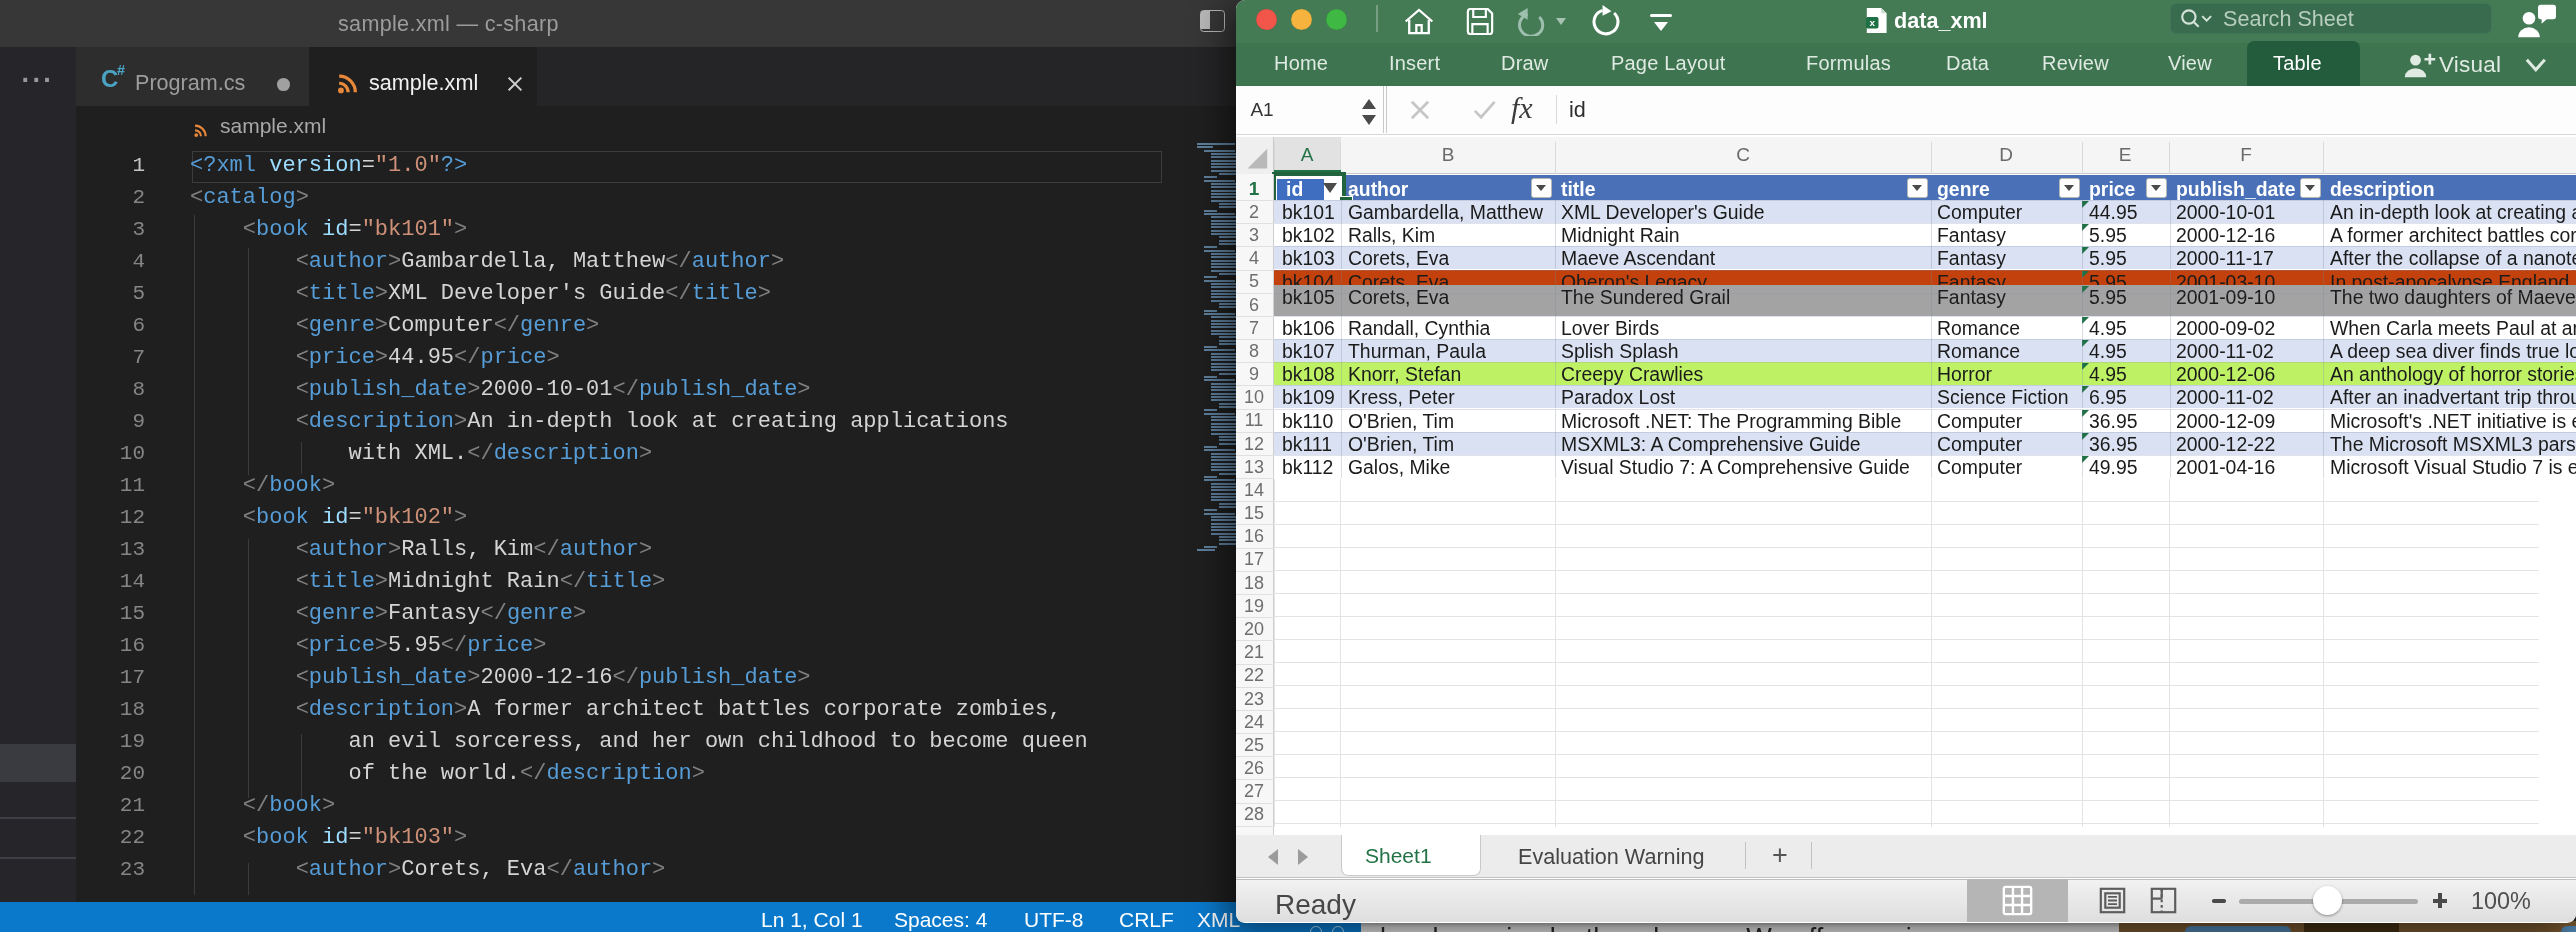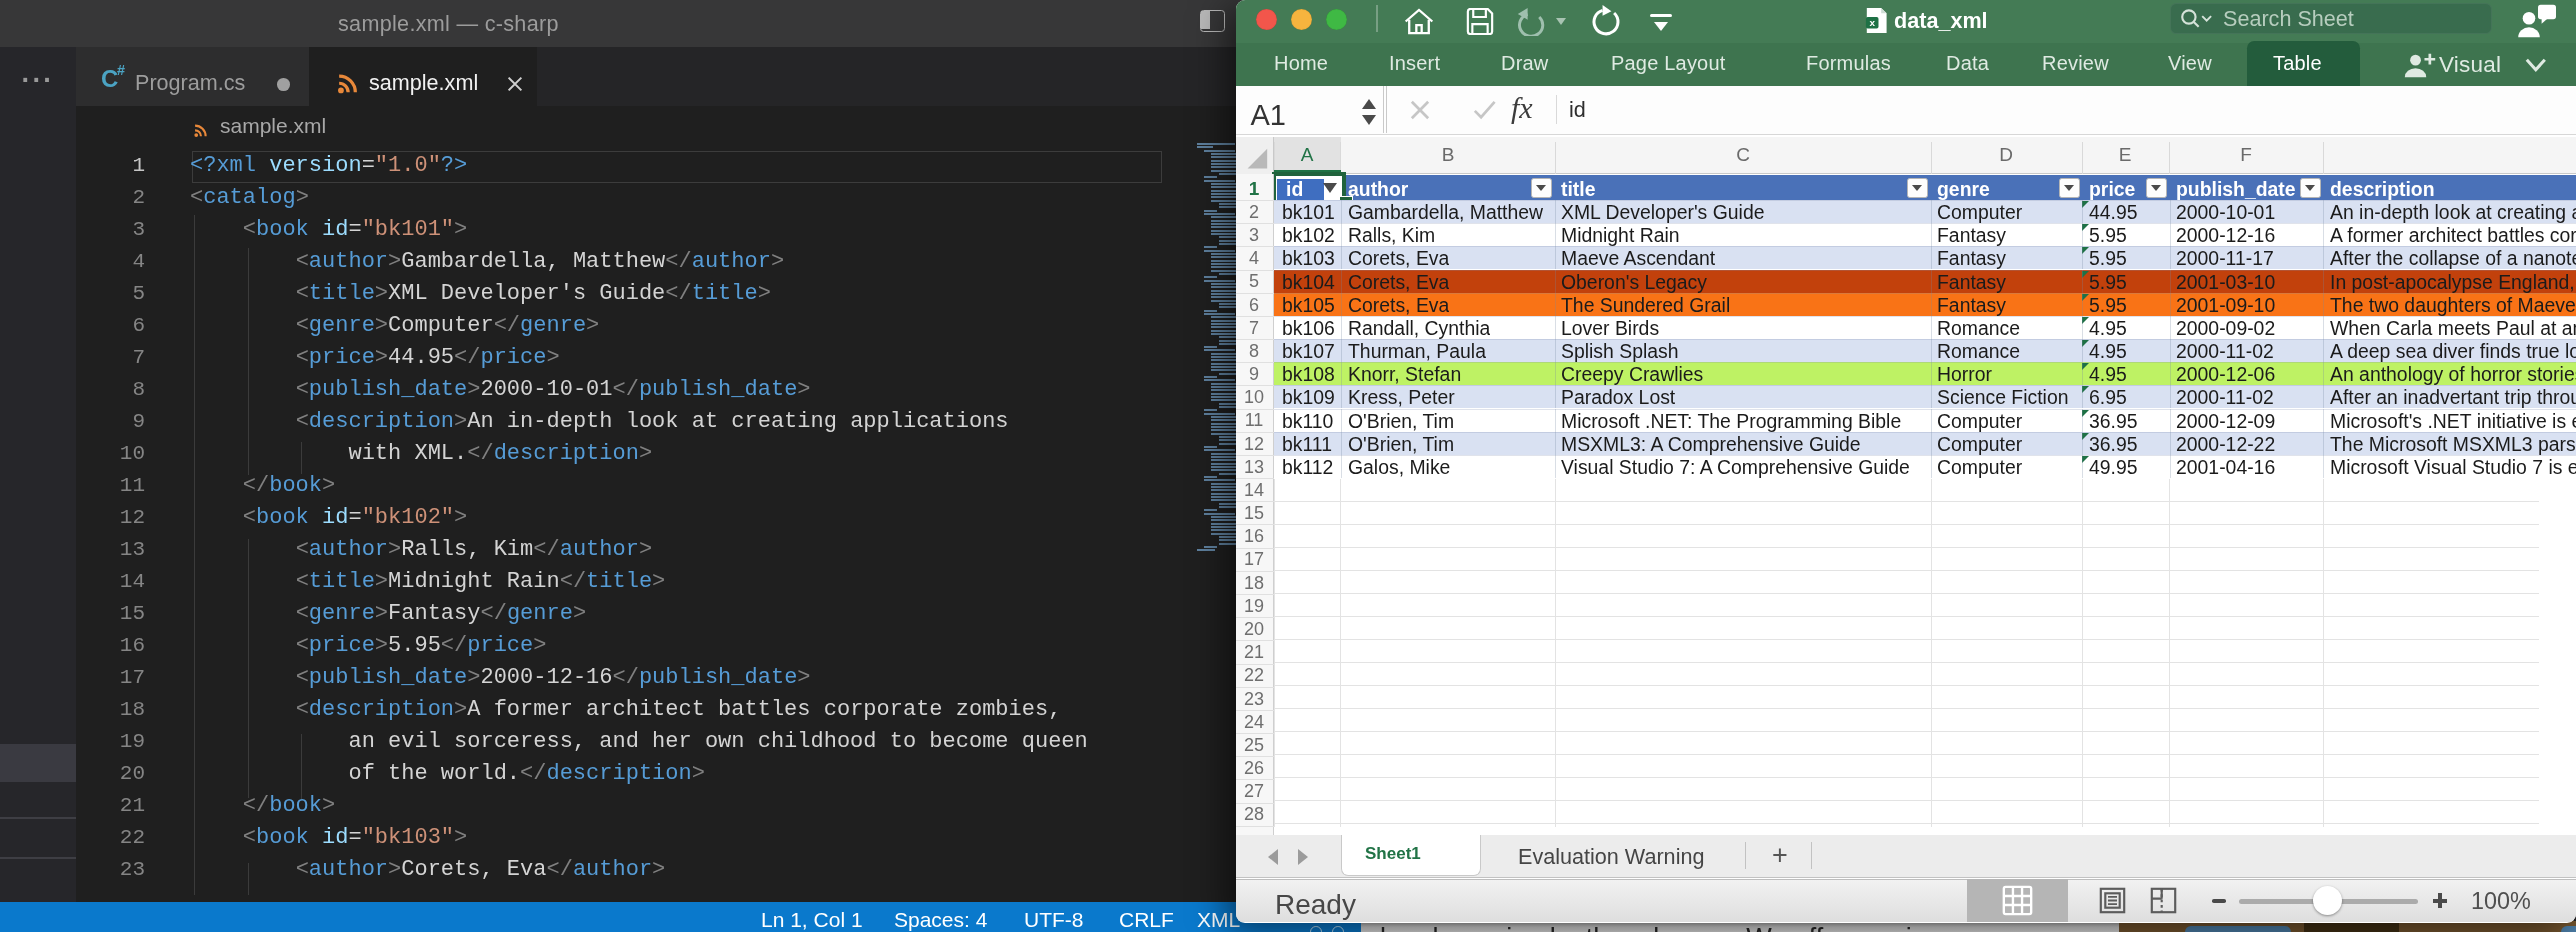--- a/index.html
+++ b/index.html
@@ -350,21 +350,21 @@
         <circle cx="14" cy="9" r="6" fill="#dfeae2"></circle>
         <path d="M2 28 a12 10 0 0 1 24 0 Z" fill="#dfeae2"></path>
         <path d="M30 2 v12 M24 8 h12" stroke="#dfeae2" stroke-width="3"></path>
       </svg>
       <span class="rtab" style="left:1203px;font-size:22.5px">Visual</span>
       <svg class="abs" style="left:1289px;top:15.3px" width="21.6" height="14.4" viewBox="0 0 24 16">
         <path d="M2 2 l10 11 l10 -11" stroke="#dfeae2" stroke-width="3.4" fill="none"></path>
       </svg>
     </div>
 <div id="xformula">
-      <span class="abs" style="left:14.4px;top:12.6px;font-size:29px;color:#333">A1</span>
+      <span class="abs" style="left:14.4px;top:12.6px;font-size:19px;color:#333">A1</span>
       <div class="abs" style="left:126px;top:12.6px;width:0;height:0;border-left:7.2px solid transparent;border-right:7.2px solid transparent;border-bottom:10.8px solid #4a4a4a"></div>
       <div class="abs" style="left:126px;top:29px;width:0;height:0;border-left:7.2px solid transparent;border-right:7.2px solid transparent;border-top:10.8px solid #4a4a4a"></div>
       <div class="abs" style="left:147px;top:0;width:0.9px;height:47px;background:#c9c9c9"></div>
       <div class="abs" style="left:150px;top:0;width:0.9px;height:47px;background:#c9c9c9"></div>
       <svg class="abs" style="left:174px;top:13.5px" width="20" height="20" viewBox="0 0 22 22">
         <path d="M2 2 L20 20 M20 2 L2 20" stroke="#c6c6c6" stroke-width="3"></path>
       </svg>
       <svg class="abs" style="left:237px;top:13.5px" width="23.4" height="20" viewBox="0 0 26 22">
         <path d="M2 12 L9 19 L24 2" stroke="#c6c6c6" stroke-width="3" fill="none"></path>
       </svg>
@@ -474,21 +474,21 @@
         <div class="cell" style="left:1056px;top:0.9px">In post-apocalypse England, the mysterious agent known only</div>
         <div class="gtri" style="left:808px;top:0.9px"></div>
         <div class="abs" style="left:67px;top:0;width:0.9px;height:100%;background:rgba(120,135,160,.28)"></div>
         <div class="abs" style="left:281px;top:0;width:0.9px;height:100%;background:rgba(120,135,160,.28)"></div>
         <div class="abs" style="left:657px;top:0;width:0.9px;height:100%;background:rgba(120,135,160,.28)"></div>
         <div class="abs" style="left:808px;top:0;width:0.9px;height:100%;background:rgba(120,135,160,.28)"></div>
         <div class="abs" style="left:896px;top:0;width:0.9px;height:100%;background:rgba(120,135,160,.28)"></div>
         <div class="abs" style="left:1049px;top:0;width:0.9px;height:100%;background:rgba(120,135,160,.28)"></div>
       </div>
 <div class="abs" style="left:38px;right:0;top:133px;height:0.9px;background:rgba(130,145,175,.25)"></div>
-      <div class="row" style="top:156px;height:37px;background:#f97316">
+      <div class="row" style="top:148px;height:37px;background:#a3a3a3">
         <div class="cell" style="left:8px;top:0.9px">bk105</div>
         <div class="cell" style="left:74px;top:0.9px">Corets, Eva</div>
         <div class="cell" style="left:287px;top:0.9px">The Sundered Grail</div>
         <div class="cell" style="left:663px;top:0.9px">Fantasy</div>
         <div class="cell" style="left:815px;top:0.9px">5.95</div>
         <div class="cell" style="left:902px;top:0.9px">2001-09-10</div>
         <div class="cell" style="left:1056px;top:0.9px">The two daughters of Maeve, half-sisters, battle one another</div>
         <div class="gtri" style="left:808px;top:0.9px"></div>
         <div class="abs" style="left:67px;top:0;width:0.9px;height:100%;background:rgba(120,135,160,.28)"></div>
         <div class="abs" style="left:281px;top:0;width:0.9px;height:100%;background:rgba(120,135,160,.28)"></div>
@@ -680,21 +680,21 @@
       <div class="rown" style="top:644px">27</div>
       <div class="abs" style="left:0;top:642px;width:38px;height:0.9px;background:#e0e0e0"></div>
       <div class="rown" style="top:667px">28</div>
       <div class="abs" style="left:0;top:666px;width:38px;height:0.9px;background:#e0e0e0"></div>
       <div class="abs" style="left:0;top:689px;width:38px;height:0.9px;background:#e0e0e0"></div>
     </div>
 <div id="xtabs">
       <div class="abs" style="left:24px;top:13.5px;width:0;height:0;border:8px solid transparent;border-right:10.8px solid #9b9b9b"></div>
       <div class="abs" style="left:62px;top:13.5px;width:0;height:0;border:8px solid transparent;border-left:10.8px solid #9b9b9b"></div>
       <div class="abs" style="left:105px;top:0;width:140px;height:41px;background:#fff;border:0.9px solid #c9c9c9;border-top:none;border-radius:0 0 7.2px 7.2px;"></div>
-      <span class="abs" style="left:129px;top:9px;font-size:17px;font-weight:bold;color:#217346">Sheet1</span>
+      <span class="abs" style="left:129px;top:9px;font-size:21px;font-weight:normal;color:#217346">Sheet1</span>
       <span class="abs" style="left:282px;top:9px;font-size:21.6px;color:#454545">Evaluation Warning</span>
       <div class="abs" style="left:509px;top:7.2px;width:0.9px;height:27px;background:#c2c2c2"></div>
       <span class="abs" style="left:536px;top:5.4px;font-size:27px;color:#555">+</span>
       <div class="abs" style="left:575px;top:7.2px;width:0.9px;height:27px;background:#c2c2c2"></div>
     </div>
 <div id="xstatus">
       <div class="abs" style="left:0;top:0;width:100%;height:0.9px;background:#bdbdbd"></div>
       <span class="abs" style="left:39px;top:10px;font-size:28px;color:#474747">Ready</span>
       <div class="abs" style="left:731px;top:0;width:101px;height:43px;background:#b5b5b5"></div>
       <svg class="abs" style="left:766px;top:6.3px" width="31" height="31" viewBox="0 0 34 34">

